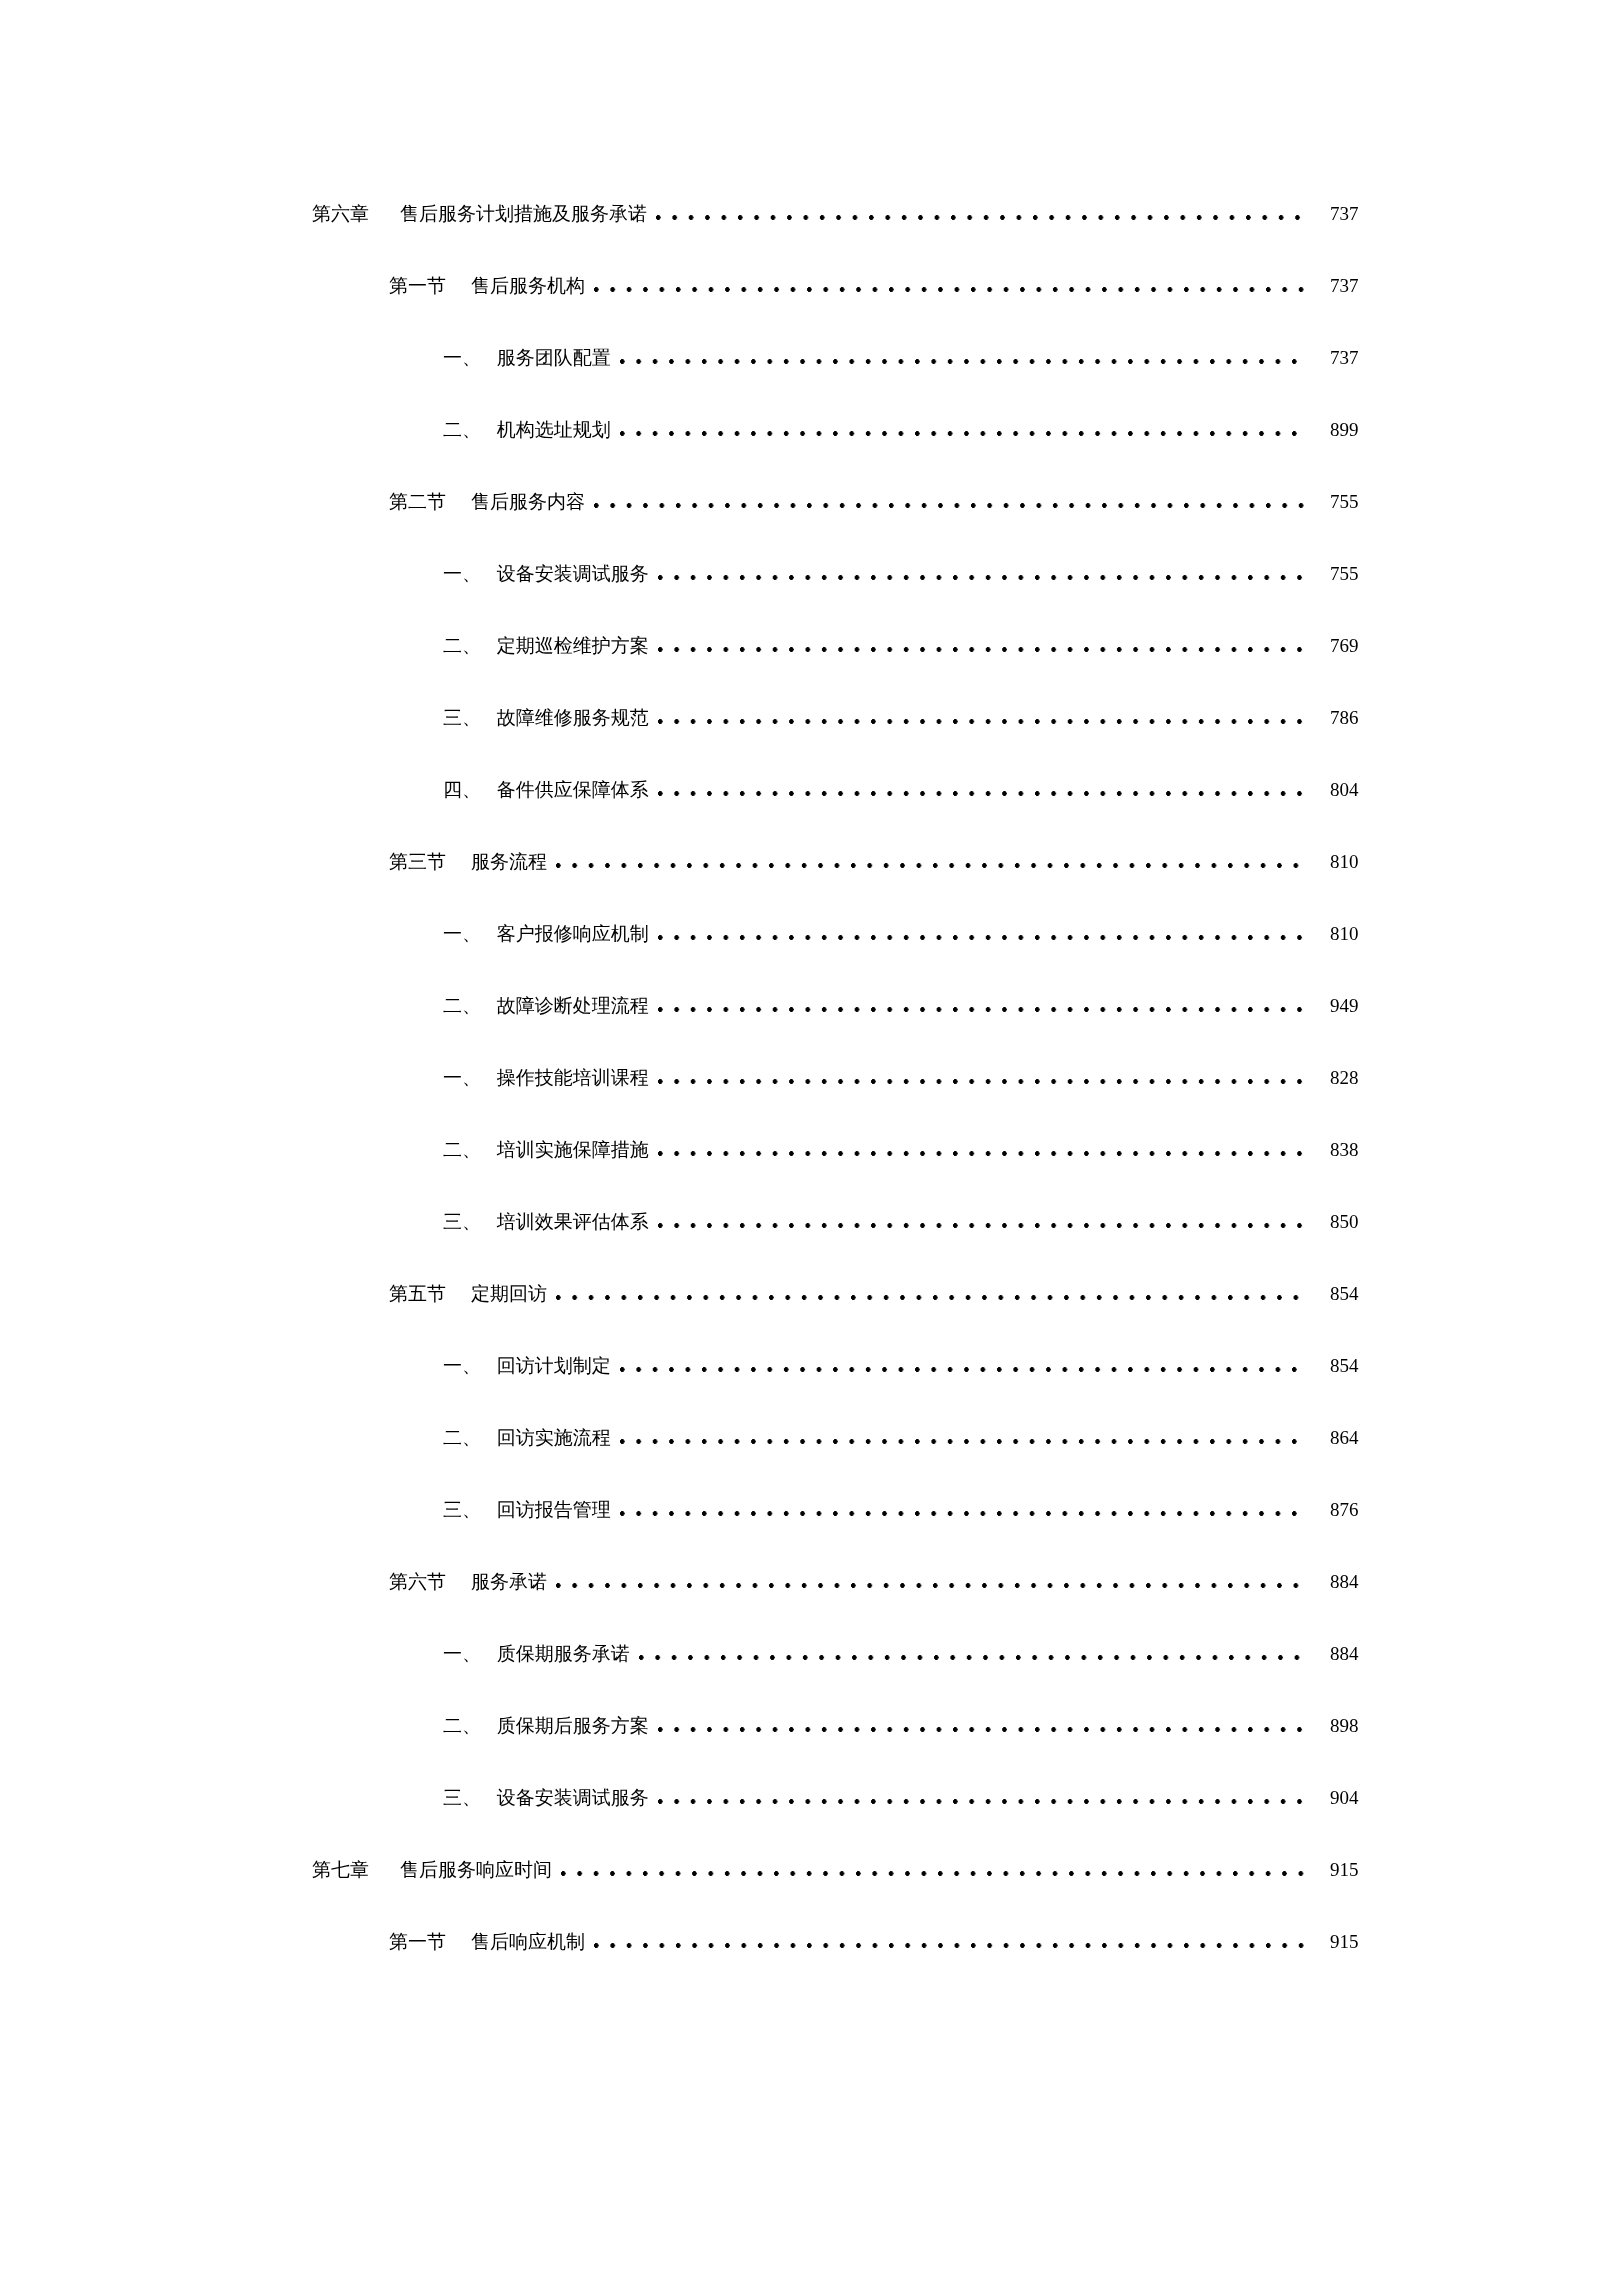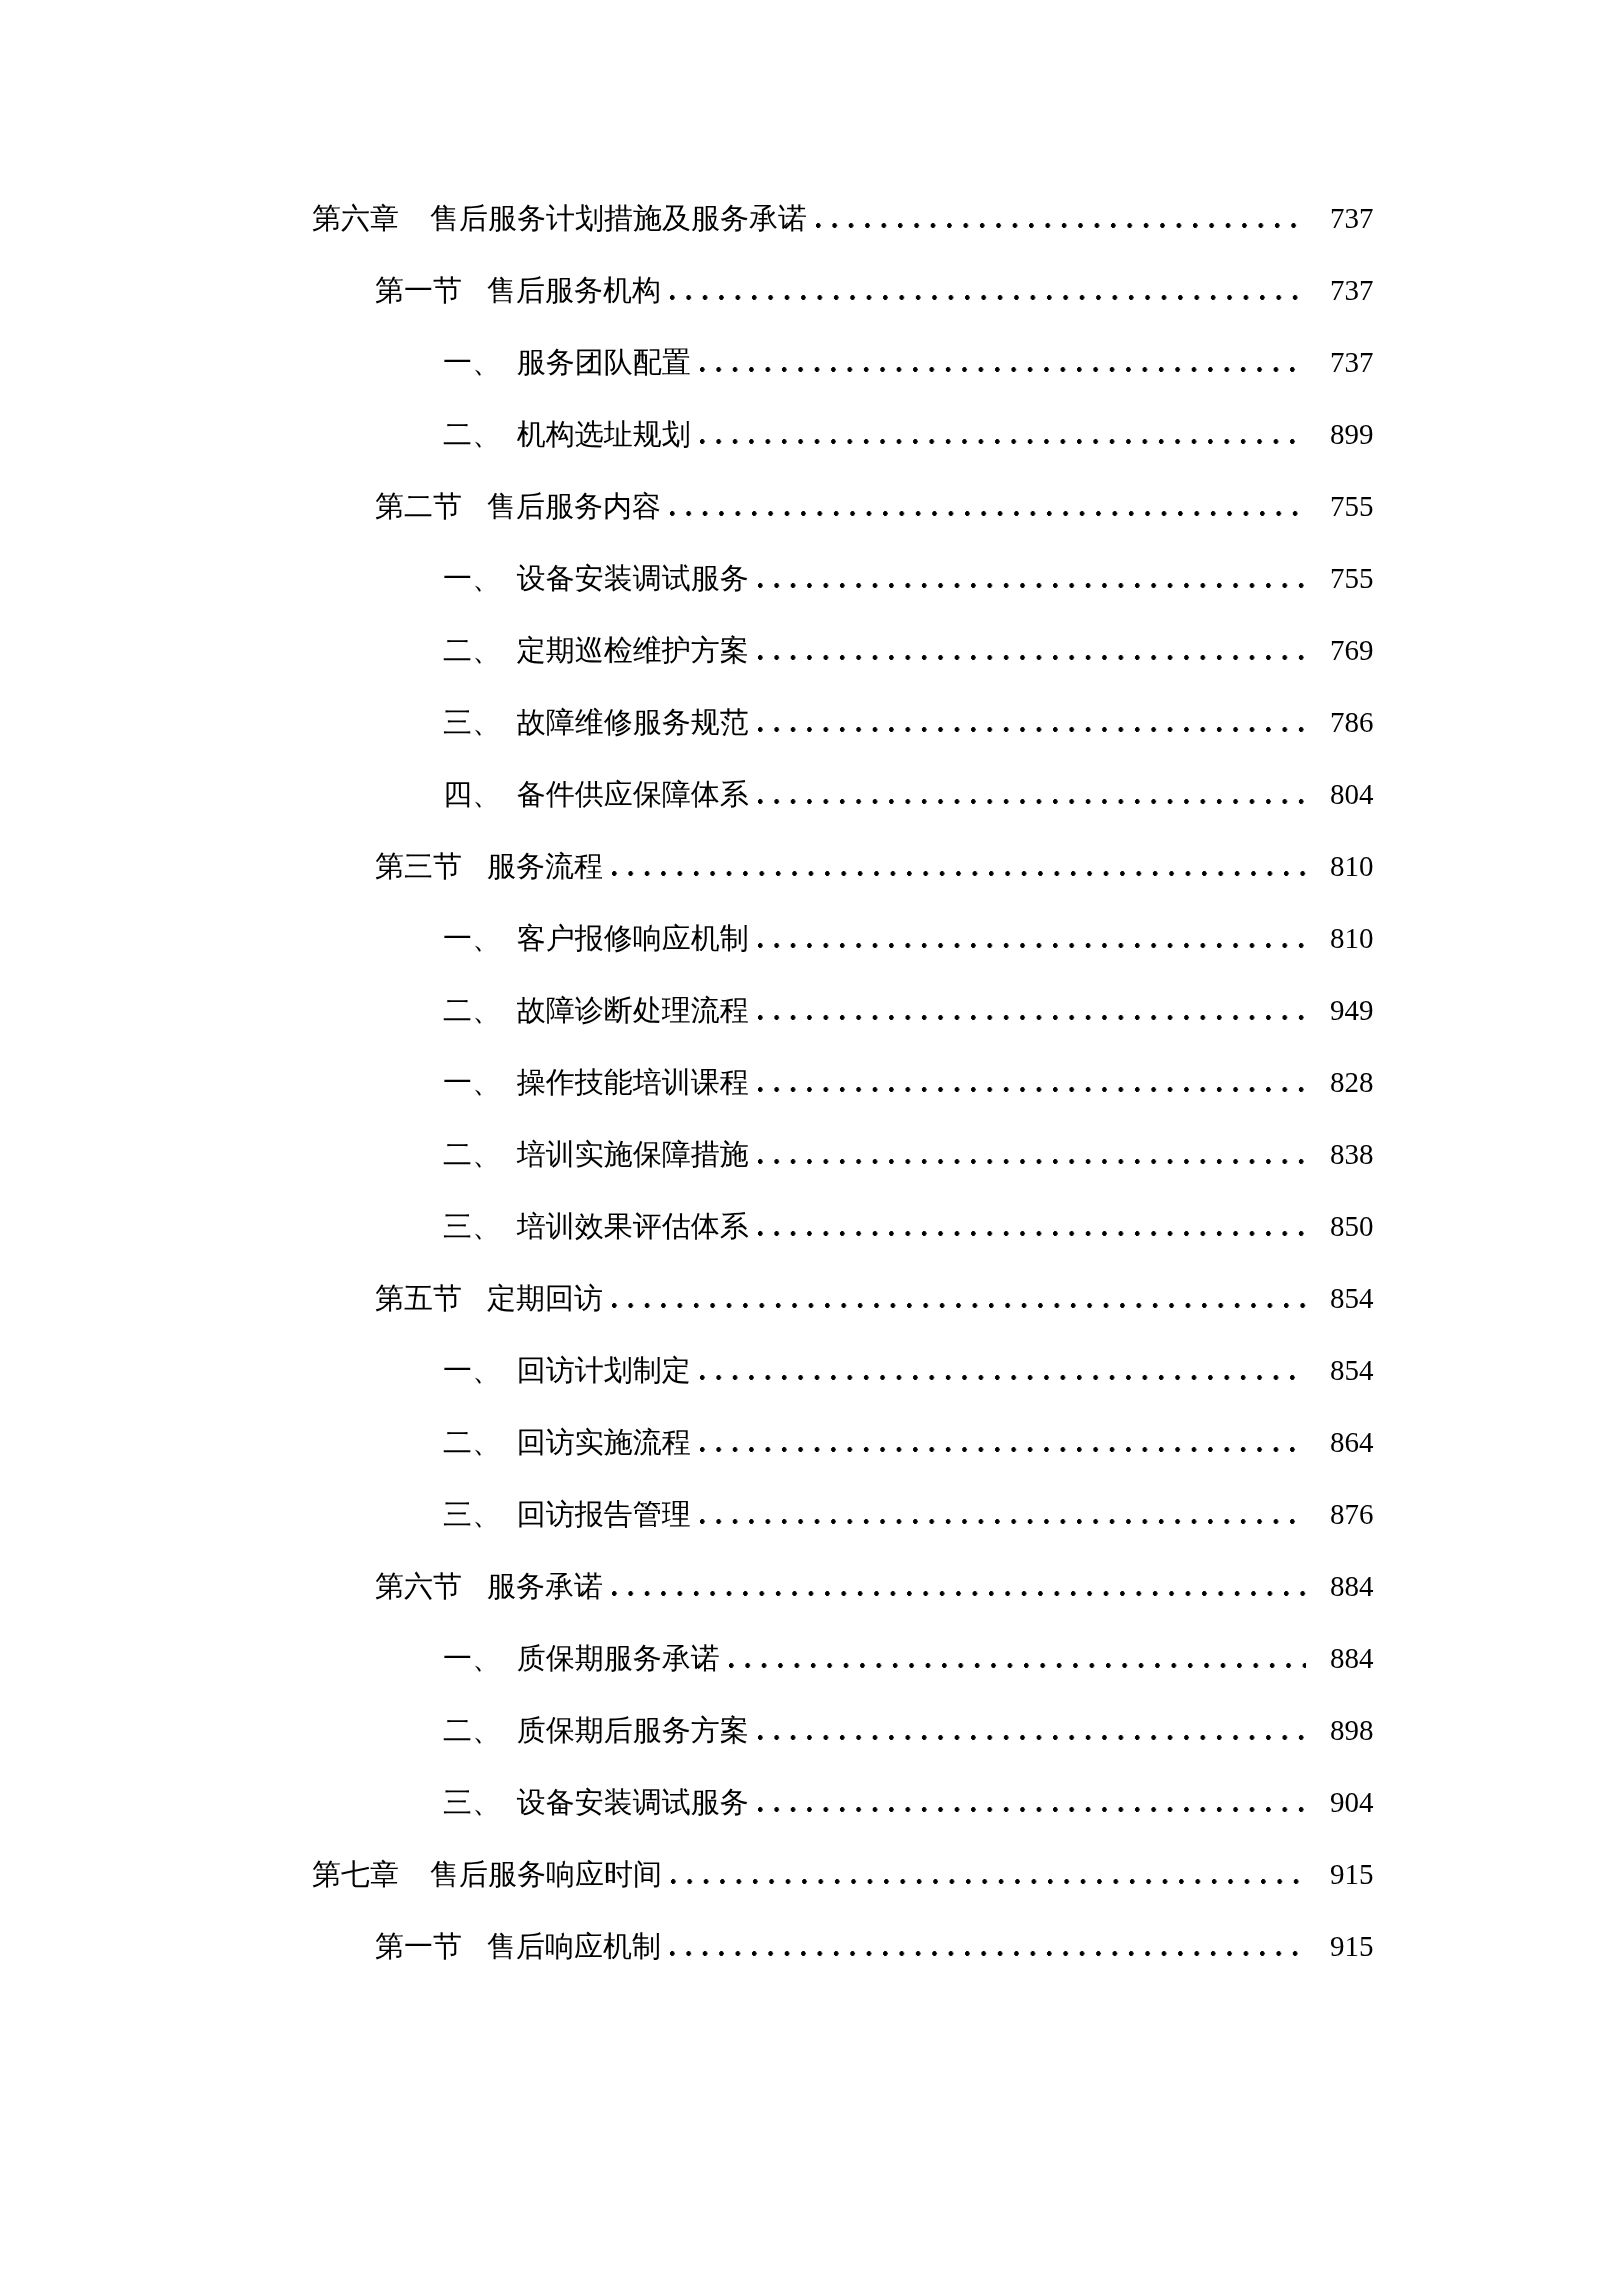--- a/index.html
+++ b/index.html
@@ -16,30 +16,30 @@
   }
   .toc {
     padding: 182px 247px 0 312px;
   }
   .row {
     display: flex;
     align-items: baseline;
     height: 72px;
     padding-top: 22px;
     box-sizing: border-box;
-    font-size: 29px;
+    font-size: 19px;
     line-height: 1;
     white-space: nowrap;
   }
   .lv1 { margin-left: 0; }
   .lv2 { margin-left: 63px; }
   .lv3 { margin-left: 131px; }
   .label { flex: 0 0 auto; }
   .lv1 .label { margin-right: 31px; }
-  .lv2 .label { margin-right: 25px; }
+  .lv2 .label { margin-right: 25px; margin-left: 14px; }
   .lv3 .label { margin-right: 15.7px; }
   .title { flex: 0 0 auto; }
   .leader {
     flex: 1 1 auto;
     height: 5.9px;
     margin: 0 23.6px 0 9.2px;
     background-image: radial-gradient(circle at 2.3px 2.3px, #000 2px, transparent 2.4px);
     background-size: 16.4px 4.6px;
     background-repeat: repeat-x;
     background-position: left bottom;

